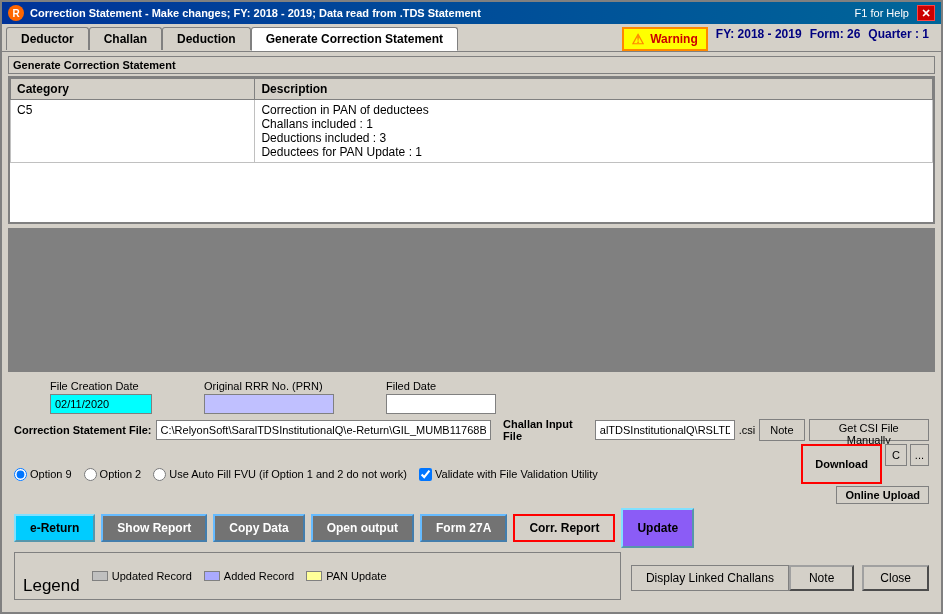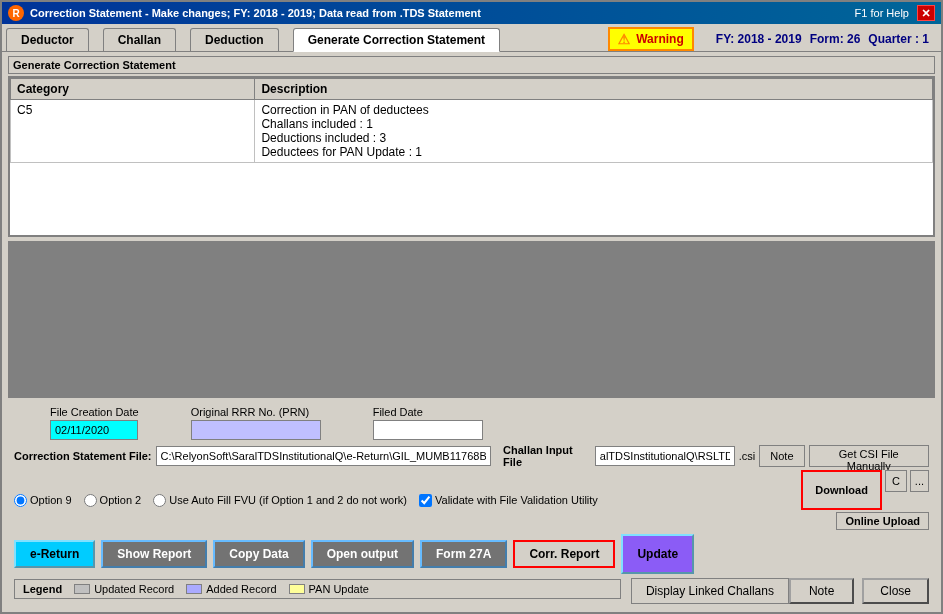--- a/index.html
+++ b/index.html
@@ -65,25 +65,25 @@
       cursor: pointer;
       display: flex;
       align-items: center;
       justify-content: center;
       font-size: 11px;
       font-weight: bold;
     }
     .tab-bar {
       background: #d4d0c8;
       display: flex;
-      align-items: center;
+      align-items: flex-start;
       padding: 3px 4px 0 4px;
       border-bottom: 1px solid #808080;
       flex-shrink: 0;
-      gap: 14px;
+      gap: 0;
     }
     .tab {
       padding: 4px 14px;
       border: 1px solid #808080;
       border-bottom: none;
       background: #d4d0c8;
       cursor: pointer;
       font-size: 12px;
       font-weight: bold;
       color: #000;
@@ -341,22 +341,23 @@
     .legend-row {
       display: flex;
       align-items: center;
       gap: 12px;
       border: 1px solid #808080;
       padding: 3px 8px;
       margin-bottom: 4px;
       font-size: 11px;
     }
     .legend-title {
-      font-size: 11px;
-      font-weight: bold;
+      font-size: 17px;
+      font-weight: normal;
+      margin-top: 20px;
     }
     .legend-item {
       display: flex;
       align-items: center;
       gap: 4px;
     }
     .legend-box {
       width: 16px;
       height: 10px;
       border: 1px solid #808080;
@@ -474,21 +475,21 @@
       </table>
     </div>
 
     <div class="gray-area"></div>
 
     <div class="bottom-section">
 
       <div class="file-dates-row">
         <div class="field-group">
           <span class="field-label">File Creation Date</span>
-          <input class="field-input cyan-bg" type="text" value="02/11/2020" style="width: 88px;">
+          <input class="field-input cyan-bg" type="text" value="02/11/2020" style="width: 102px;">
         </div>
         <div class="field-group">
           <span class="field-label">Original RRR No. (PRN)</span>
           <input class="field-input blue-bg" type="text" value="" style="width: 130px;">
         </div>
         <div class="field-group">
           <span class="field-label">Filed Date</span>
           <input class="field-input" type="text" value="" style="width: 110px;">
         </div>
       </div>

